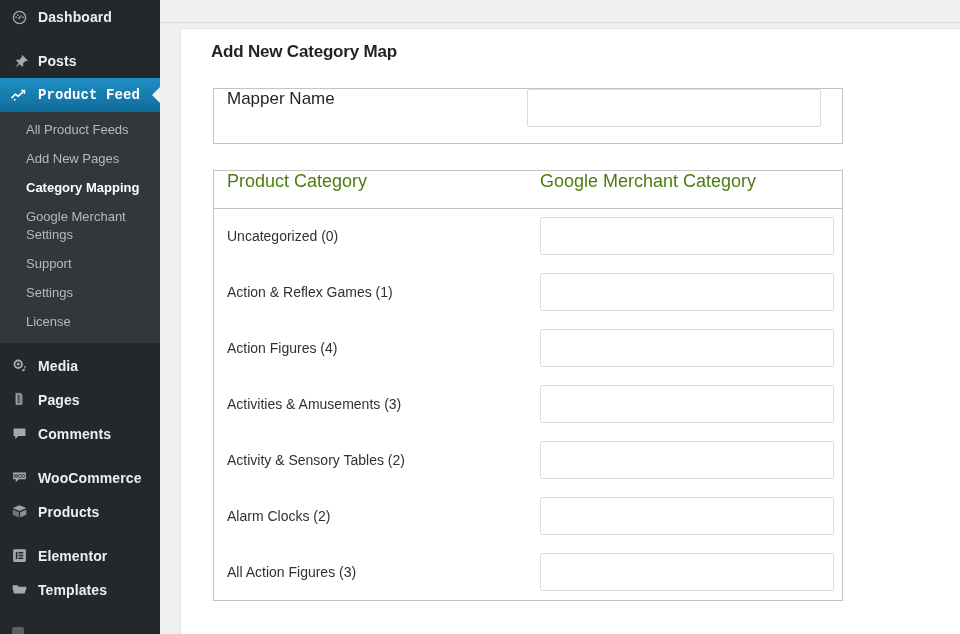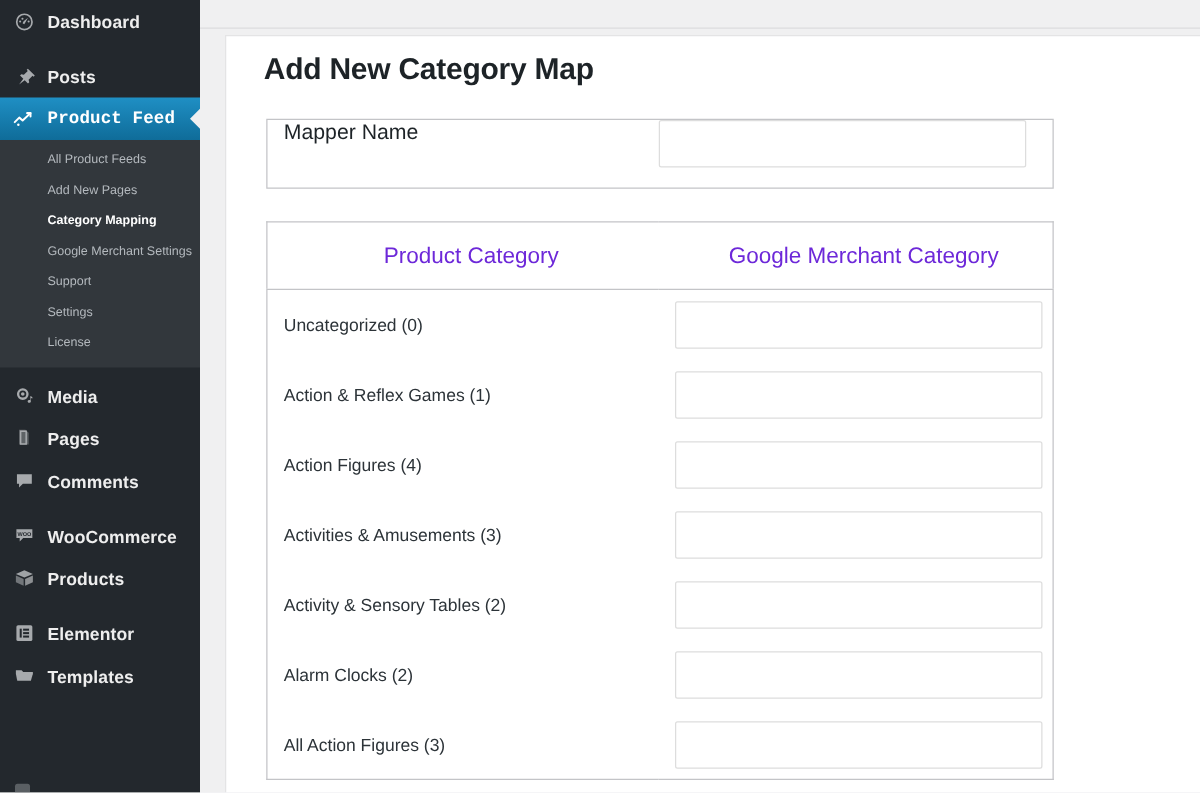--- a/index.html
+++ b/index.html
@@ -40,21 +40,21 @@
   }
   .menu-item.current .mi-icon { color:#fff; }
   .mi-icon svg { display:block; }
 
   .menu-gap { height:10px; }
   .menu-gap-sm { height:6px; }
 
   .submenu { background:#32373c; padding:4px 0 6px 0; }
   .submenu-item {
     display:block; padding:5px 0 5px 26px;
-    color:#b4b9be; font-size:10px; line-height:1.45;margin-left:12px;
+    color:#b4b9be; font-size:13px; line-height:1.45;
   }
   .submenu-item.current { color:#fff; font-weight:700; }
 
   .sidebar-bottom-stub {
     position:absolute; left:0; bottom:0; width:160px; height:14px;
     background:#23282d;
   }
   .stub-icon {
     position:absolute; left:12px; bottom:0; width:12px; height:7px;
     background:#6d7176; border-radius:2px 2px 0 0; opacity:.75;
@@ -69,21 +69,21 @@
   .topbar-hairline { height:1px; background:#dcdcde; }
 
   .content-panel {
     position:absolute; top:28px; left:20px; right:0; bottom:0;
     background:#fff; overflow:hidden;
     border-left:1px solid #e4e4e5;
     border-top:1px solid #e4e4e5;
   }
 
   .page-title {
-    font-size:24px; font-weight:bold; color:#1d2327;
+    font-size:17px; font-weight:bold; color:#1d2327;
     padding:14px 0 0 30px; line-height:1.1;
     letter-spacing:-0.2px;
   }
 
   
   .mapper-box {
     margin:26px 0 0 32px; width:630px;
     border:1px solid #c3c4c7; background:#fff;
     display:flex; height:56px;
   }
@@ -97,22 +97,22 @@
     padding:0 8px; color:#2c3338;
   }
 
   
   .map-table {
     margin:26px 0 0 32px; width:630px;
     border:1px solid #c3c4c7; background:#fff;
     border-collapse:collapse; table-layout:fixed;
   }
   .map-table th {
-    text-align:center; font-size:18px; font-weight:normal;
-    color:#6d28d9; padding:16px 0 16px 13px;
+    text-align:left; font-size:18px; font-weight:normal;
+    color:#4d7c0f; padding:0 0 16px 13px;
     border-bottom:1px solid #c3c4c7;
   }
   .map-table th.col-gmc { padding-left:13px; }
   .map-table td {
     padding:0 0 0 13px; height:56px; vertical-align:middle;
     font-size:14px; color:#2c3338;
   }
   .map-table td.cell-input { padding-left:13px; }
   .col-pc { width:313px; }
   .col-gmc { width:315px; }

